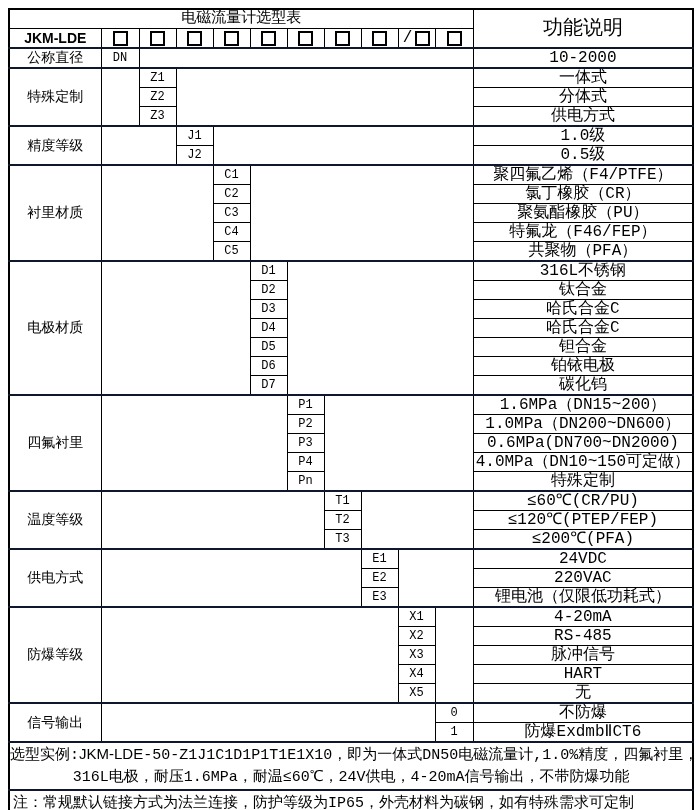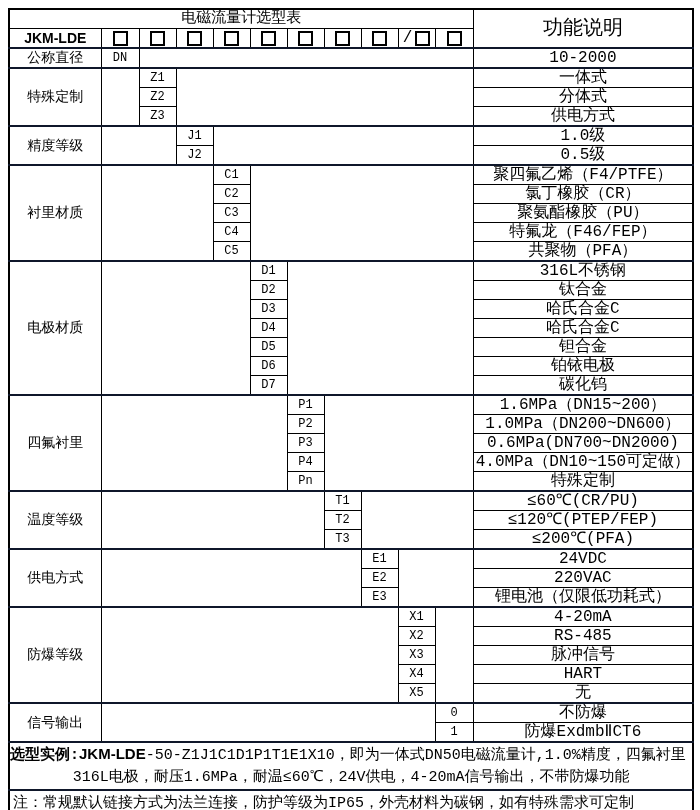--- a/index.html
+++ b/index.html
@@ -52,21 +52,21 @@
     display: inline-block;
     font-size: 16px;
     margin-right: 3px;
     vertical-align: middle;
   }
   td.example {
     height: 46px;
     font-size: 15px;
     line-height: 22px;
   }
-  td.example .b { font-weight: bold; }
+  td.example .b { font-weight: normal; }
   td.example .sans { font-family: "Liberation Sans", sans-serif; }
   td.note {
     height: 25px;
     font-size: 15px;
     text-align: left;
     padding-left: 3px;
   }
 </style>
 </head>
 <body>

